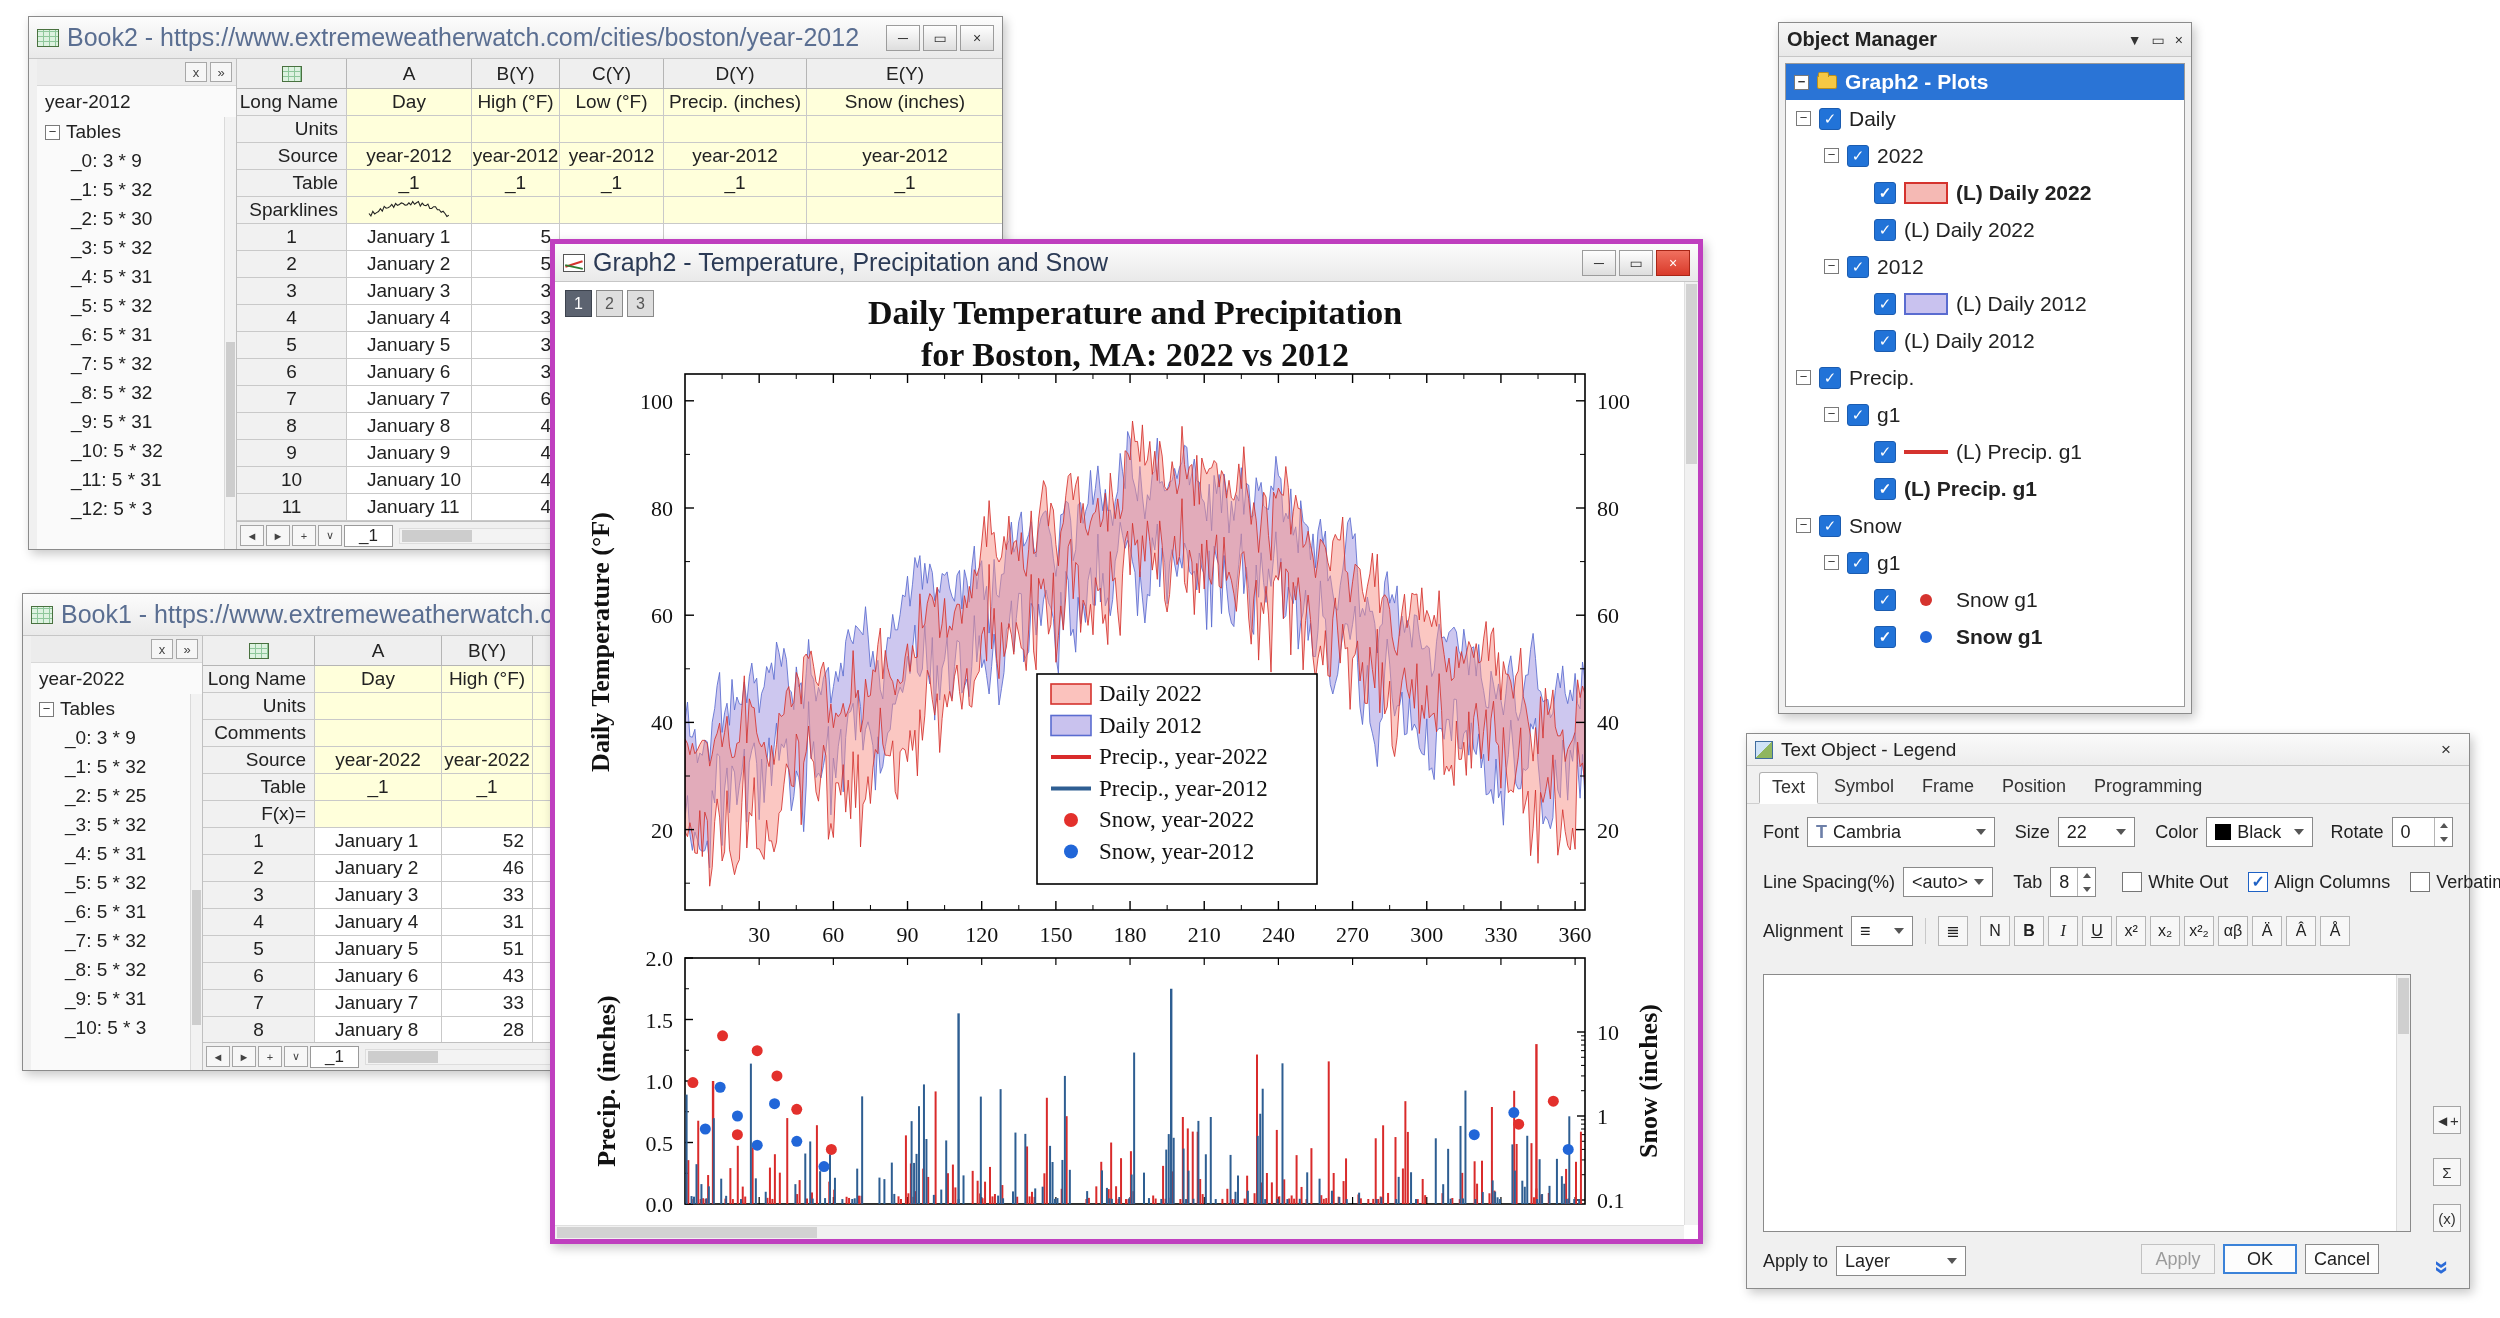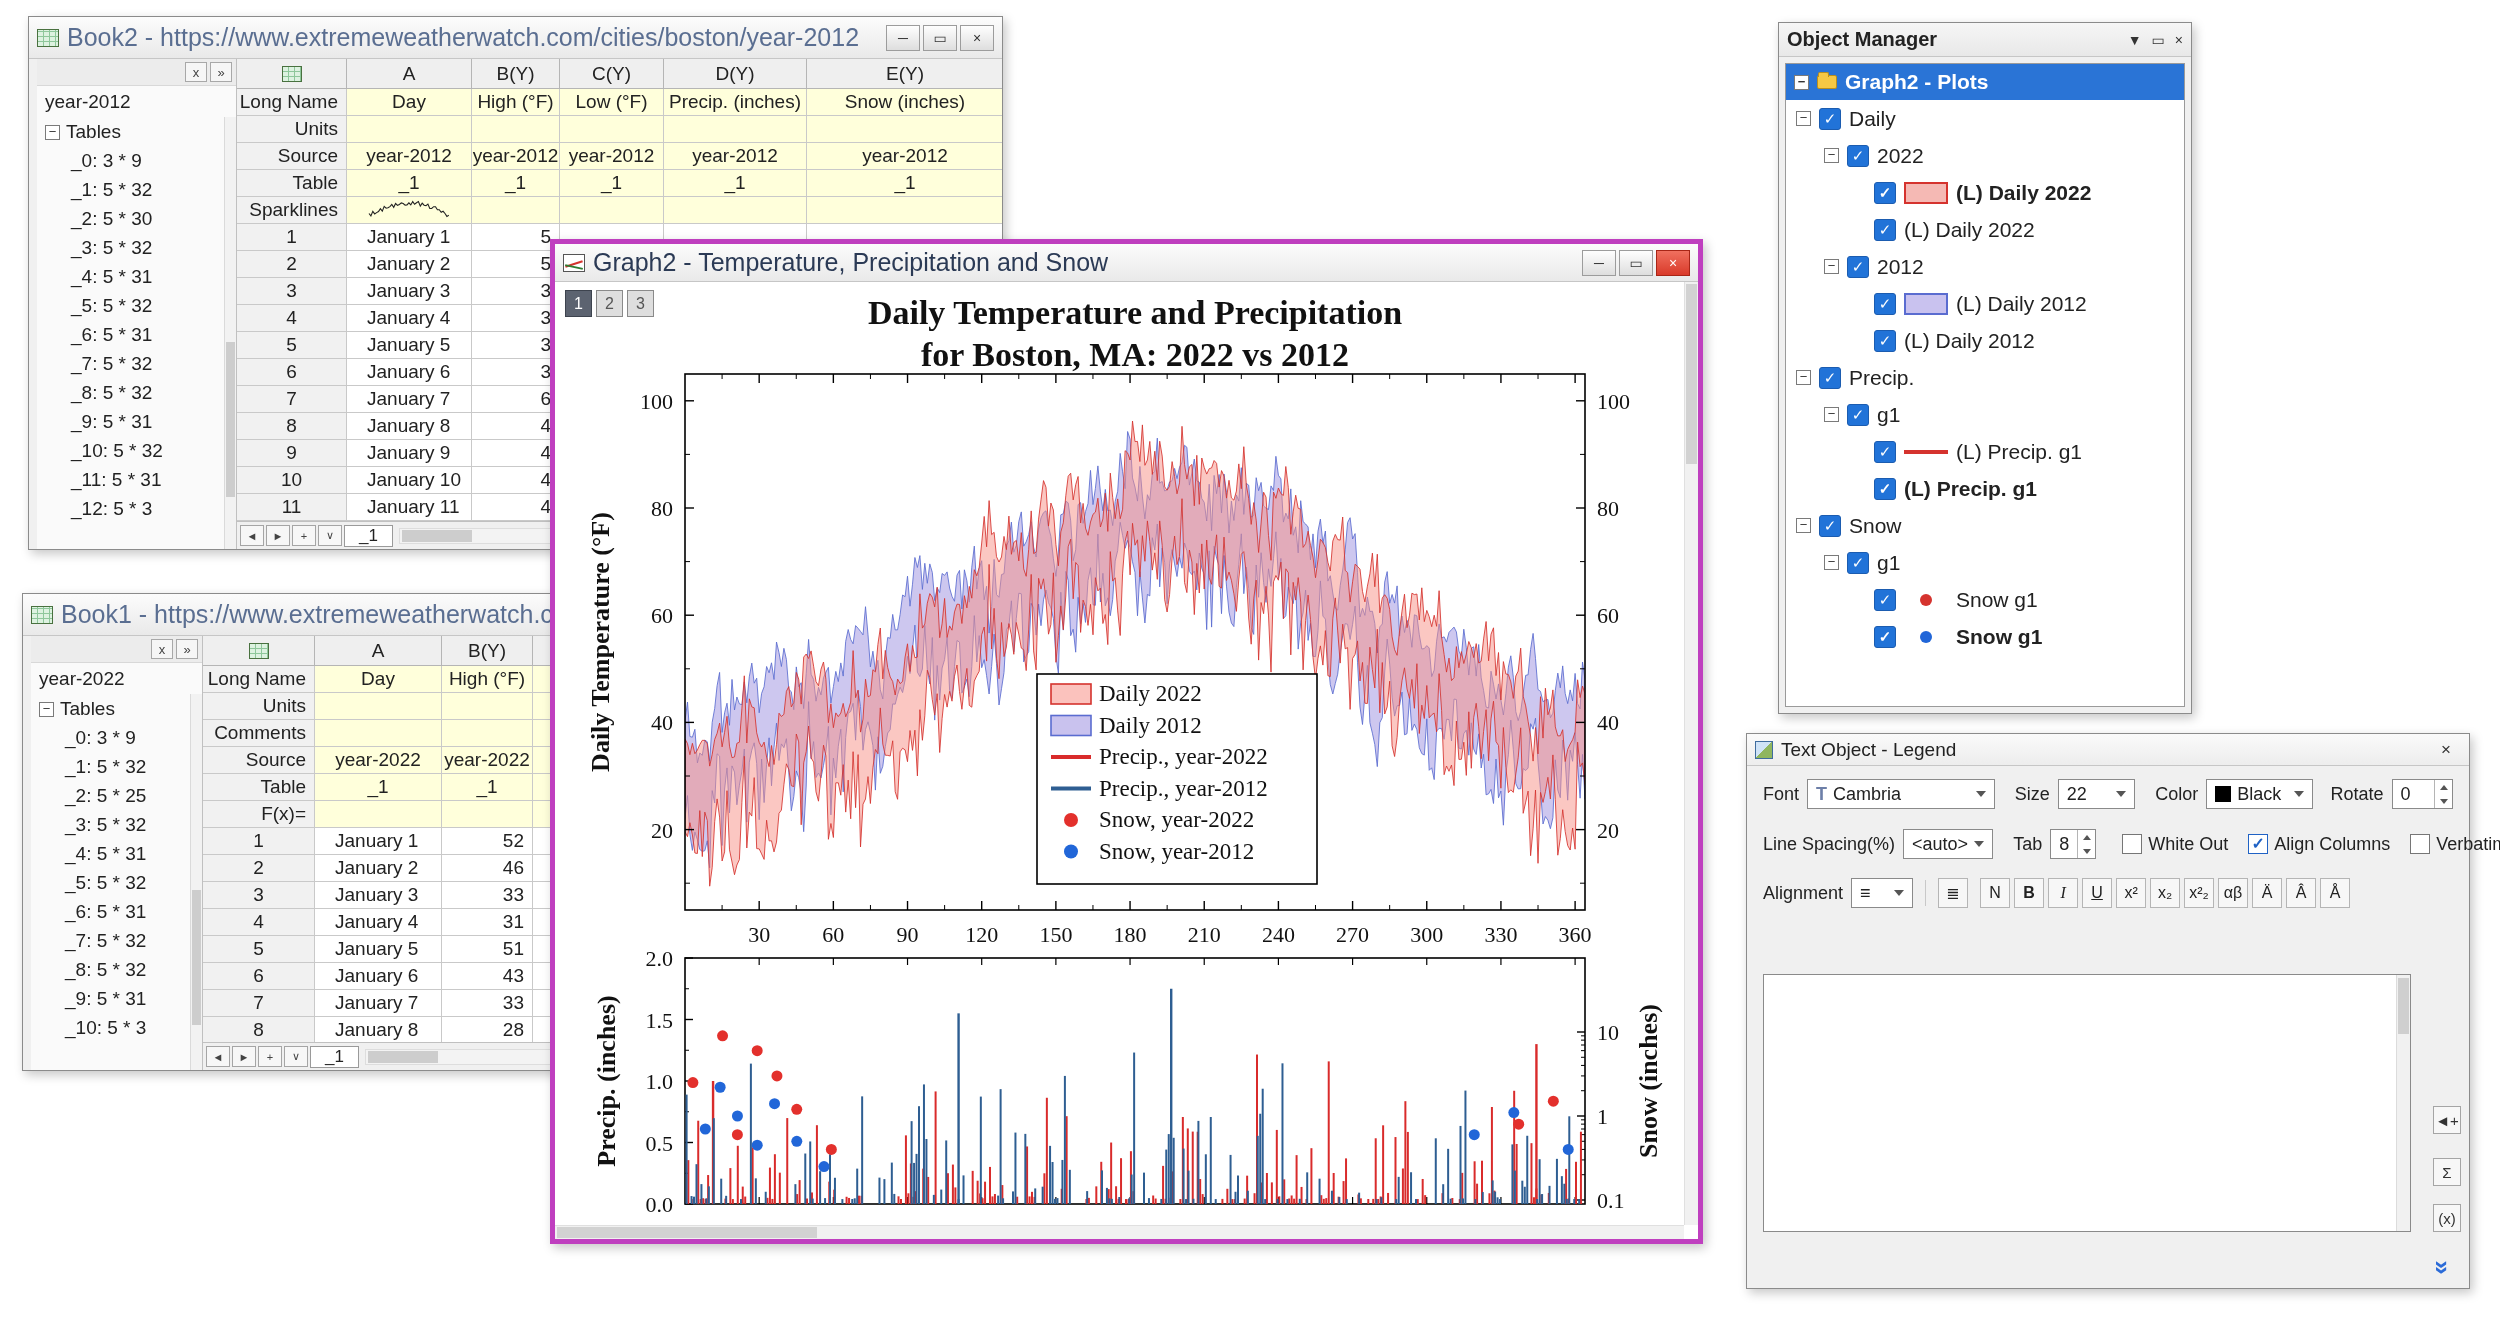--- a/index.html
+++ b/index.html
@@ -1089,20 +1089,27 @@
       </div>
   </div>
 </section>
 
 <section class="win" id="dlg" style="left:1746px;top:733px;width:724px;height:556px;z-index:2">
   <header class="titlebar">
     <span class="dlg-icon"></span>
     <span class="title-text">Text Object - Legend</span>
     <span class="x-close">×</span>
   </header>
+  <nav class="dlg-tabs">
+      <span class="dtab active">Text</span>
+      <span class="dtab">Symbol</span>
+      <span class="dtab">Frame</span>
+      <span class="dtab">Position</span>
+      <span class="dtab">Programming</span>
+    </nav>
 
   <div class="drow" style="margin-top:12px;height:32px">
     <span class="dlabel">Font</span>
     <span class="combo" style="width:195px">
       <span class="tt">T</span>
       <span>Cambria</span>
       <span class="tri"></span>
     </span>
     <span class="dlabel" style="margin-left:12px">Size</span>
     <span class="combo" style="width:80px">
@@ -1190,13 +1197,23 @@
     <div class="ta-sb">
         <div class="thumb"></div>
       </div>
   </div>
 
   <button class="side-btn" style="top:372px">◄+</button>
   <button class="side-btn" style="top:424px">Σ</button>
   <button class="side-btn" style="top:470px">(x)</button>
   <span class="chev">»</span>
 
+  <div class="dlg-bottom">
+    <span class="dlabel">Apply to</span>
+    <span class="combo" style="width:130px">
+      <span>Layer</span>
+      <span class="tri"></span>
+    </span>
+    <button class="btn disabled" style="left:394px">Apply</button>
+    <button class="btn default" style="left:476px">OK</button>
+    <button class="btn" style="left:558px">Cancel</button>
+  </div>
 </section>
 
 </body></html>

